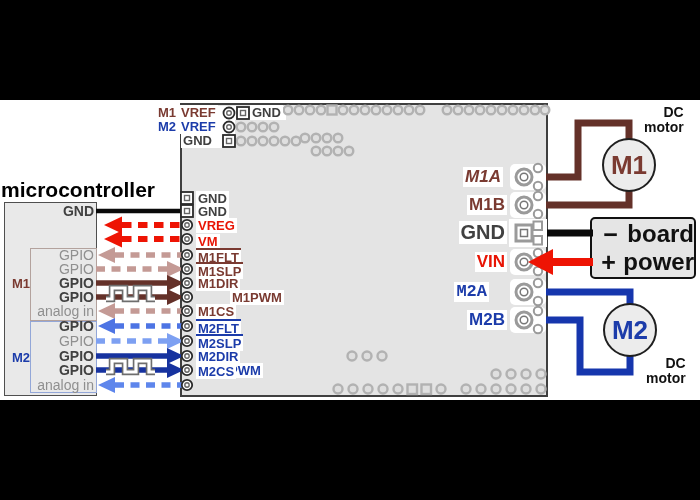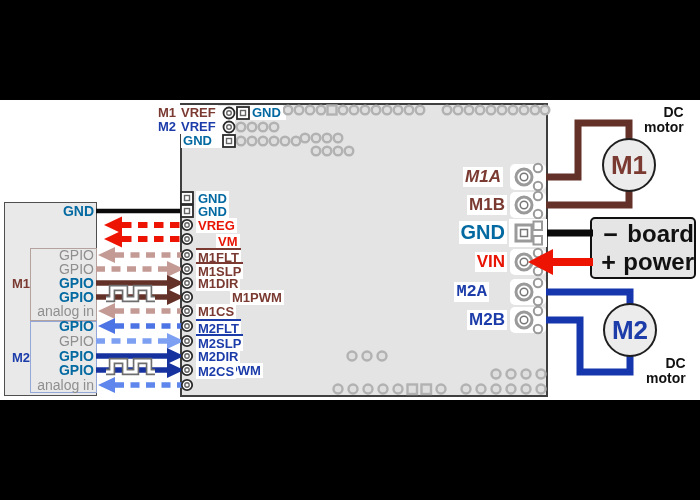--- a/index.html
+++ b/index.html
@@ -1,21 +1,21 @@
 <!DOCTYPE html>
 <html><head>
 <meta charset="utf-8">
 <style>
   html,body{margin:0;padding:0;background:#000;}
   .stage{position:relative;width:700px;height:500px;background:#000;overflow:hidden;
          font-family:"Liberation Sans",sans-serif;}
   .canvas{position:absolute;left:0;top:100px;width:700px;height:300px;background:#fff;}
   .lbl{position:absolute;white-space:nowrap;font-weight:bold;}
   .bgw{background:#fff;padding:0 2px;}
-  .black{color:#0369a1;}
+  .black{color:#404040;}
   .maroon{color:#7a3a31;}
   .navy{color:#1c3caa;}
   .red{color:#e81404;}
   .gray{color:#8f8f8f;font-weight:normal;}
   .overline{border-top:2px solid;line-height:13px;}
   .pin13{font-size:13px;line-height:15px;}
   .row14{font-size:14px;line-height:16px;}
   .rlab{font-size:17px;line-height:20px;}
   .heading{font-size:21px;line-height:22px;font-weight:bold;color:#000;}
   
@@ -37,20 +37,21 @@
          justify-content:center;font-size:26px;font-weight:bold;}
   .caption{position:absolute;font-size:14px;font-weight:bold;color:#111;line-height:15px;text-align:right;}
   svg{position:absolute;left:0;top:0;}
 </style>
 </head>
 <body>
 
 <div class="stage">
   <div class="canvas">
 
+    <div class="lbl heading" style="left:1px;top:79px;">microcontroller</div>
 
     <div class="mcbox"></div>
     <div class="subbox m1box"></div>
     <div class="subbox m2box"></div>
     <div class="lbl pin13 maroon" style="left:12px;top:176px;">M1</div>
     <div class="lbl pin13 navy" style="left:12px;top:250px;">M2</div>
 
     <div class="lbl row14 black" style="right:606px;top:103px;">GND</div>
     <div class="lbl row14 gray" style="right:606px;top:147px;">GPIO</div>
     <div class="lbl row14 gray" style="right:606px;top:161px;">GPIO</div>
@@ -330,21 +331,21 @@
     <div class="lbl pin13 maroon" style="right:524px;top:5px;">M1</div>
     <div class="lbl pin13 maroon bgw" style="left:179px;top:5px;">VREF</div>
     <div class="lbl pin13 black bgw" style="left:250px;top:5px;">GND</div>
     <div class="lbl pin13 navy" style="right:524px;top:19px;">M2</div>
     <div class="lbl pin13 navy bgw" style="left:179px;top:19px;">VREF</div>
     <div class="lbl pin13 black bgw" style="right:486px;top:33px;">GND</div>
 
     <div class="lbl pin13 black bgw" style="left:196px;top:91px;">GND</div>
     <div class="lbl pin13 black bgw" style="left:196px;top:104px;">GND</div>
     <div class="lbl pin13 red bgw" style="left:196px;top:118px;text-align:right;">VREG</div>
-    <div class="lbl pin13 red bgw" style="left:196px;top:134px;margin-left:20px;">VM</div>
+    <div class="lbl pin13 red bgw" style="left:196px;top:134px;">VM</div>
     <div class="lbl pin13 maroon bgw overline" style="left:196px;top:148px;">M1FLT</div>
     <div class="lbl pin13 maroon bgw overline" style="left:196px;top:162px;">M1SLP</div>
 
     <div class="lbl pin13 maroon bgw" style="left:196px;top:176px;">M1DIR</div>
     <div class="lbl pin13 maroon bgw" style="left:196px;top:190px;margin-left:34px;">M1PWM</div>
     <div class="lbl pin13 maroon bgw" style="left:196px;top:204px;">M1CS</div>
     <div class="lbl pin13 navy bgw overline" style="left:196px;top:219px;">M2FLT</div>
     <div class="lbl pin13 navy bgw overline" style="left:196px;top:234px;">M2SLP</div>
     <div class="lbl pin13 navy bgw" style="left:196px;top:249px;">M2DIR</div>
     <div class="lbl pin13 navy bgw" style="left:196px;top:263px;padding-left:15px;">M2PWM</div>

